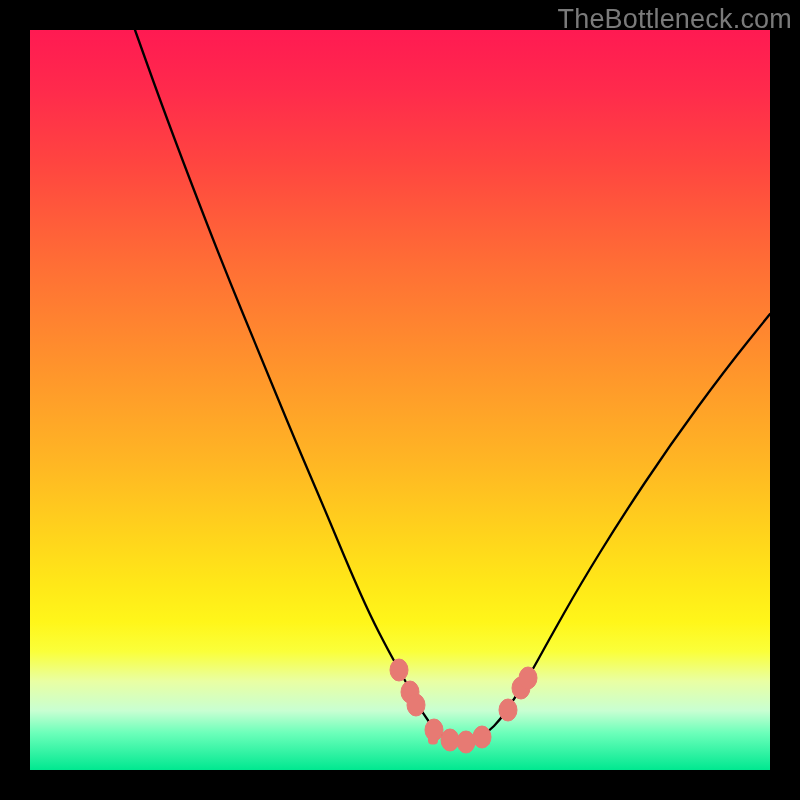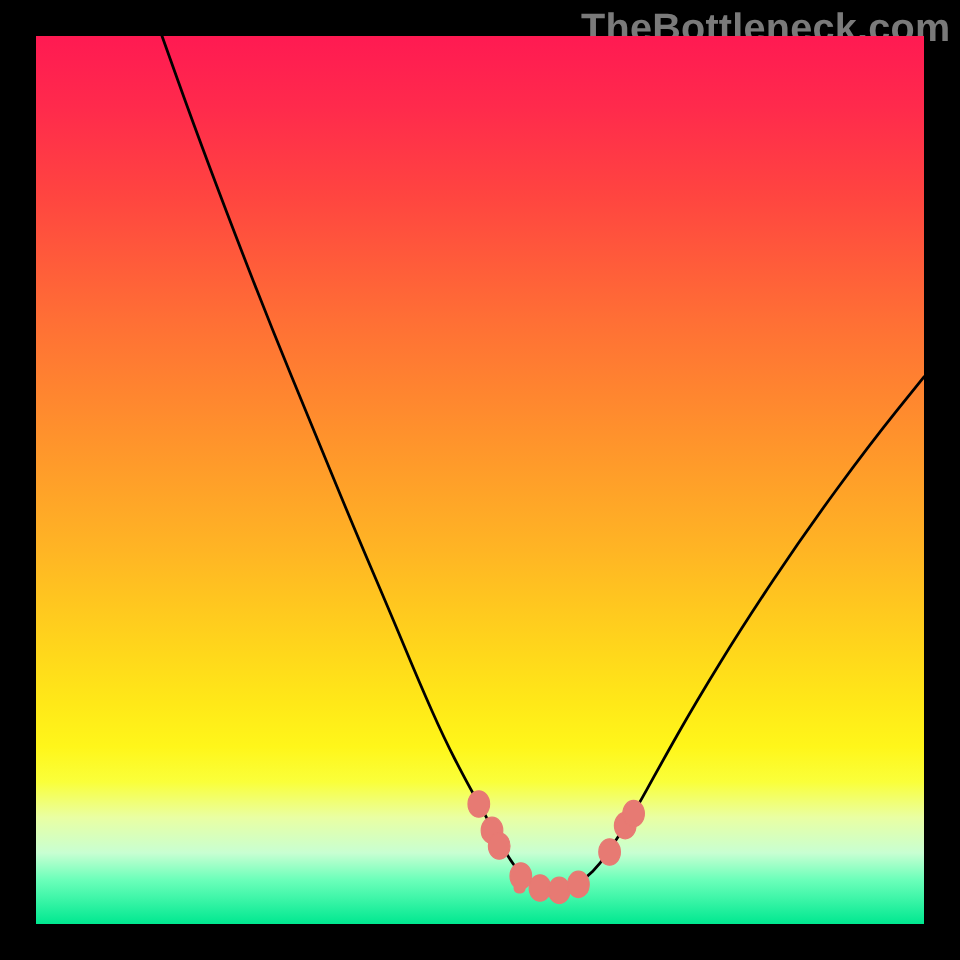--- a/index.html
+++ b/index.html
@@ -46,22 +46,22 @@
     top: 0; left: 0;
     width: 740px;
     height: 740px;
     overflow: visible;
   }
   .watermark {
     position: absolute;
     top: 4px;
     right: 8px;
     color: #7a7a7a;
-    font-size: 33px;
-    font-weight: 700;
+    font-size: 27px;
+    font-weight: 400;
     letter-spacing: 0.2px;
     user-select: none;
   }
   .curve {
     fill: none;
     stroke: #000;
     stroke-width: 2.3;
     stroke-linecap: round;
   }
   .marker {

